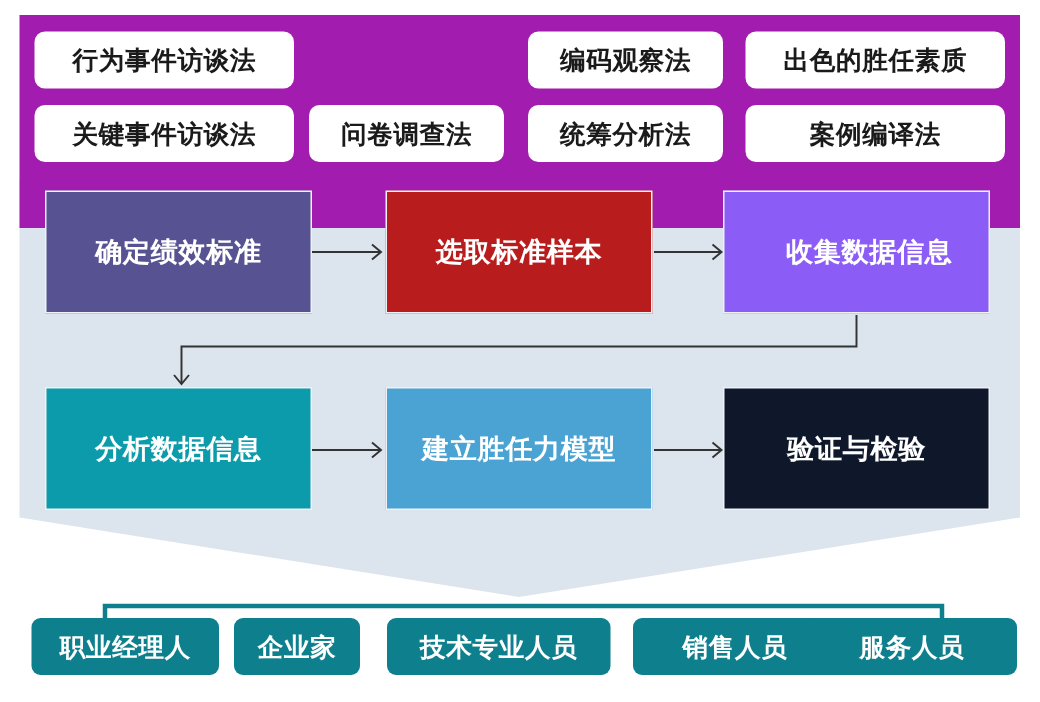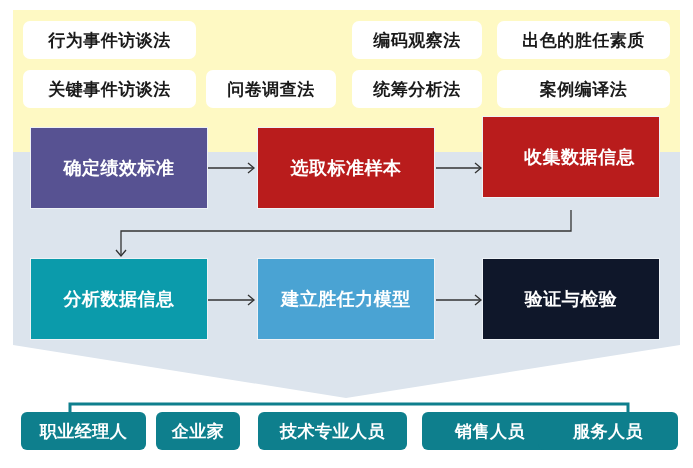--- a/index.html
+++ b/index.html
@@ -1,18 +1,18 @@
 <!DOCTYPE html>
 <html><head>
 <meta charset="utf-8">
 <style>
   html,body{margin:0;padding:0;background:#ffffff;}
   body{width:693px;height:468px;position:relative;overflow:hidden;font-family:"DejaVu Sans",sans-serif;}
   .abs{position:absolute;}
-  #top-panel{left:13px;top:10px;width:667px;height:142px;background:#fef9c3;}
+  #top-panel{left:13px;top:10px;width:667px;height:142px;background:#a21caf;}
   .method{position:absolute;background:#ffffff;border-radius:7px;height:38px;display:flex;align-items:center;justify-content:center;font-weight:bold;font-size:17px;color:#1a1a1a;letter-spacing:0.5px;}
   #grey-svg{left:0;top:0;}
   .step{position:absolute;width:178px;height:82px;display:flex;align-items:center;justify-content:center;color:#ffffff;font-weight:bold;font-size:18px;border:1px solid #eef2f6;box-sizing:border-box;letter-spacing:0.5px;}
   .role{position:absolute;top:412px;height:38px;background:#0e7f8d;border-radius:6px;color:#ffffff;font-weight:bold;font-size:17px;display:flex;align-items:center;justify-content:center;letter-spacing:0.5px;text-align:center;}
 </style>
 </head>
 <body>
 
 <svg id="grey-svg" class="abs" width="693" height="468">
   <polygon points="13,120 680,120 680,345 346,398 13,345" fill="#dce4ed"></polygon>
@@ -38,21 +38,21 @@
   <div class="method" style="left:339px;top:11px;width:130px;">编码观察法</div>
   <div class="method" style="left:484px;top:11px;width:173px;">出色的胜任素质</div>
   <div class="method" style="left:10px;top:60px;width:173px;">关键事件访谈法</div>
   <div class="method" style="left:193px;top:60px;width:130px;">问卷调查法</div>
   <div class="method" style="left:339px;top:60px;width:130px;">统筹分析法</div>
   <div class="method" style="left:484px;top:60px;width:173px;">案例编译法</div>
 </div>
 
 <div class="step" style="left:30px;top:127px;background:#575292;">确定绩效标准</div>
 <div class="step" style="left:257px;top:127px;background:#b91c1c;">选取标准样本</div>
-<div class="step" style="left:482px;top:116px;background:#b91c1c;padding-left:17px;">收集数据信息</div>
+<div class="step" style="left:482px;top:127px;background:#8b5cf6;padding-left:17px;">收集数据信息</div>
 <div class="step" style="left:30px;top:258px;background:#0b9bab;">分析数据信息</div>
 <div class="step" style="left:257px;top:258px;background:#4aa3d3;">建立胜任力模型</div>
 <div class="step" style="left:482px;top:258px;background:#0f172a;">验证与检验</div>
 
 <div class="role" style="left:21px;width:125px;">职业经理人</div>
 <div class="role" style="left:156px;width:84px;">企业家</div>
 <div class="role" style="left:258px;width:149px;">技术专业人员</div>
 <div class="role" style="left:422px;width:136px;">销售人员</div>
 <div class="role" style="left:538px;width:140px;">服务人员</div>
 

